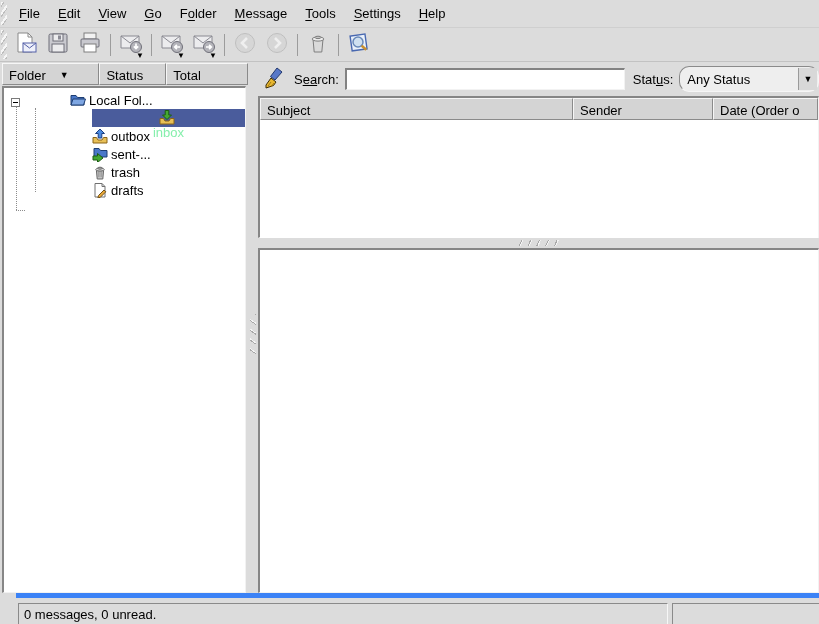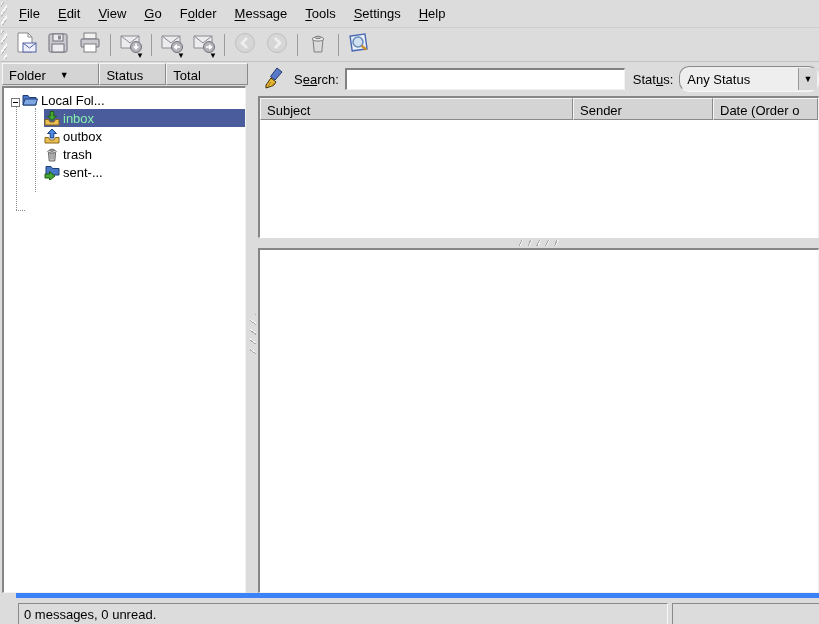--- a/index.html
+++ b/index.html
@@ -53,24 +53,24 @@
     border-right:1px solid #8a8a8a; border-bottom:1px solid #8a8a8a;
     white-space:nowrap; overflow:hidden; display:flex; align-items:center;
   }
   .hdr-sort { font-size:9px; margin-left:14px; }
   #folder-tree {
     position:absolute; left:2px; top:24px; right:2px; bottom:0;
     background:#fff; overflow:hidden;
     border-top:2px solid #868686; border-left:2px solid #868686;
     border-right:1px solid #f2f2f2; border-bottom:1px solid #f2f2f2;
   }
-  .tree-row { display:flex; align-items:flex-end; height:18px; position:relative; }
+  .tree-row { display:flex; align-items:flex-end; height:18px; position:relative;padding-left:48px; }
   .tree-row .spacer { flex:0 0 auto; }
   .row-body { display:flex; align-items:center; flex:1 1 auto; height:18px; }
-  .row-body.selected { background:#4a5c9c; color:#86efac; }
+  .row-body.selected { background:#4a5c9c; color:#86efac;flex-direction:column; }
   .tree-icon { width:16px; height:16px; margin-right:3px; flex:0 0 auto; }
   .tree-icon svg { width:16px; height:16px; display:block; }
   .guide { position:absolute; }
   .guide.v { border-left:1px dotted #8c8c8c; width:0; }
   .guide.h { border-top:1px dotted #8c8c8c; height:0; }
   #expander {
     position:absolute; left:7px; top:10px; width:9px; height:9px;
     background:#fff; border:1px solid #7a7a7a;
   }
   #expander::before {
@@ -304,39 +304,52 @@
                 </svg>
               </span>
               <span>outbox</span>
             </span>
           </div>
           <div class="tree-row">
             <span class="spacer" style="width: 40px;"></span>
             <span class="row-body">
               <span class="tree-icon">
                 <svg viewBox="0 0 16 16">
+                  <path d="M2 2.5h5l1.5 2H15V11H2z" fill="#4a78c8" stroke="#1f3f73"></path>
+                  <path d="M1 10h4.5V7.5L11 12l-5.5 4.5V14H1z" fill="#44a832" stroke="#1d5c12"></path>
+                </svg>
+              </span>
+              <span>sent-...</span>
+            </span>
+          </div>
+          <div class="tree-row">
+            <span class="spacer" style="width: 40px;"></span>
+            <span class="row-body">
+              <span class="tree-icon">
+                <svg viewBox="0 0 16 16">
                   <path d="M4.3 5.5h7.4l-.9 9.5H5.2z" fill="#c2c2c2" stroke="#6a6a6a"></path>
                   <path d="M6.3 7v6M8 7v6M9.7 7v6" stroke="#9a9a9a" fill="none"></path>
                   <ellipse cx="8" cy="5.5" rx="4.2" ry="1.6" fill="#dadada" stroke="#6a6a6a"></ellipse>
                   <ellipse cx="8" cy="4.2" rx="2.3" ry="1" fill="#b2b2b2" stroke="#6a6a6a"></ellipse>
                 </svg>
               </span>
               <span>trash</span>
             </span>
           </div>
           <div class="tree-row">
             <span class="spacer" style="width: 40px;"></span>
             <span class="row-body">
               <span class="tree-icon">
                 <svg viewBox="0 0 16 16">
-                  <path d="M2 2.5h5l1.5 2H15V11H2z" fill="#4a78c8" stroke="#1f3f73"></path>
-                  <path d="M1 10h4.5V7.5L11 12l-5.5 4.5V14H1z" fill="#44a832" stroke="#1d5c12"></path>
-                </svg>
-              </span>
-              <span>sent-...</span>
+                  <path d="M3 1.5h7l3 3V15H3z" fill="#fff" stroke="#707070"></path>
+                  <path d="M10 1.5v3h3" fill="none" stroke="#707070"></path>
+                  <path d="M6.5 13.5l5.5-5.5 1.8 1.8L8.3 15.3l-2.4.6z" fill="#e8a838" stroke="#70501a"></path>
+                </svg>
+              </span>
+              <span>drafts</span>
             </span>
           </div>
         </div>
     </div>
   </div>
 
   <div id="v-splitter">
     <div class="handle"></div>
   </div>
 

